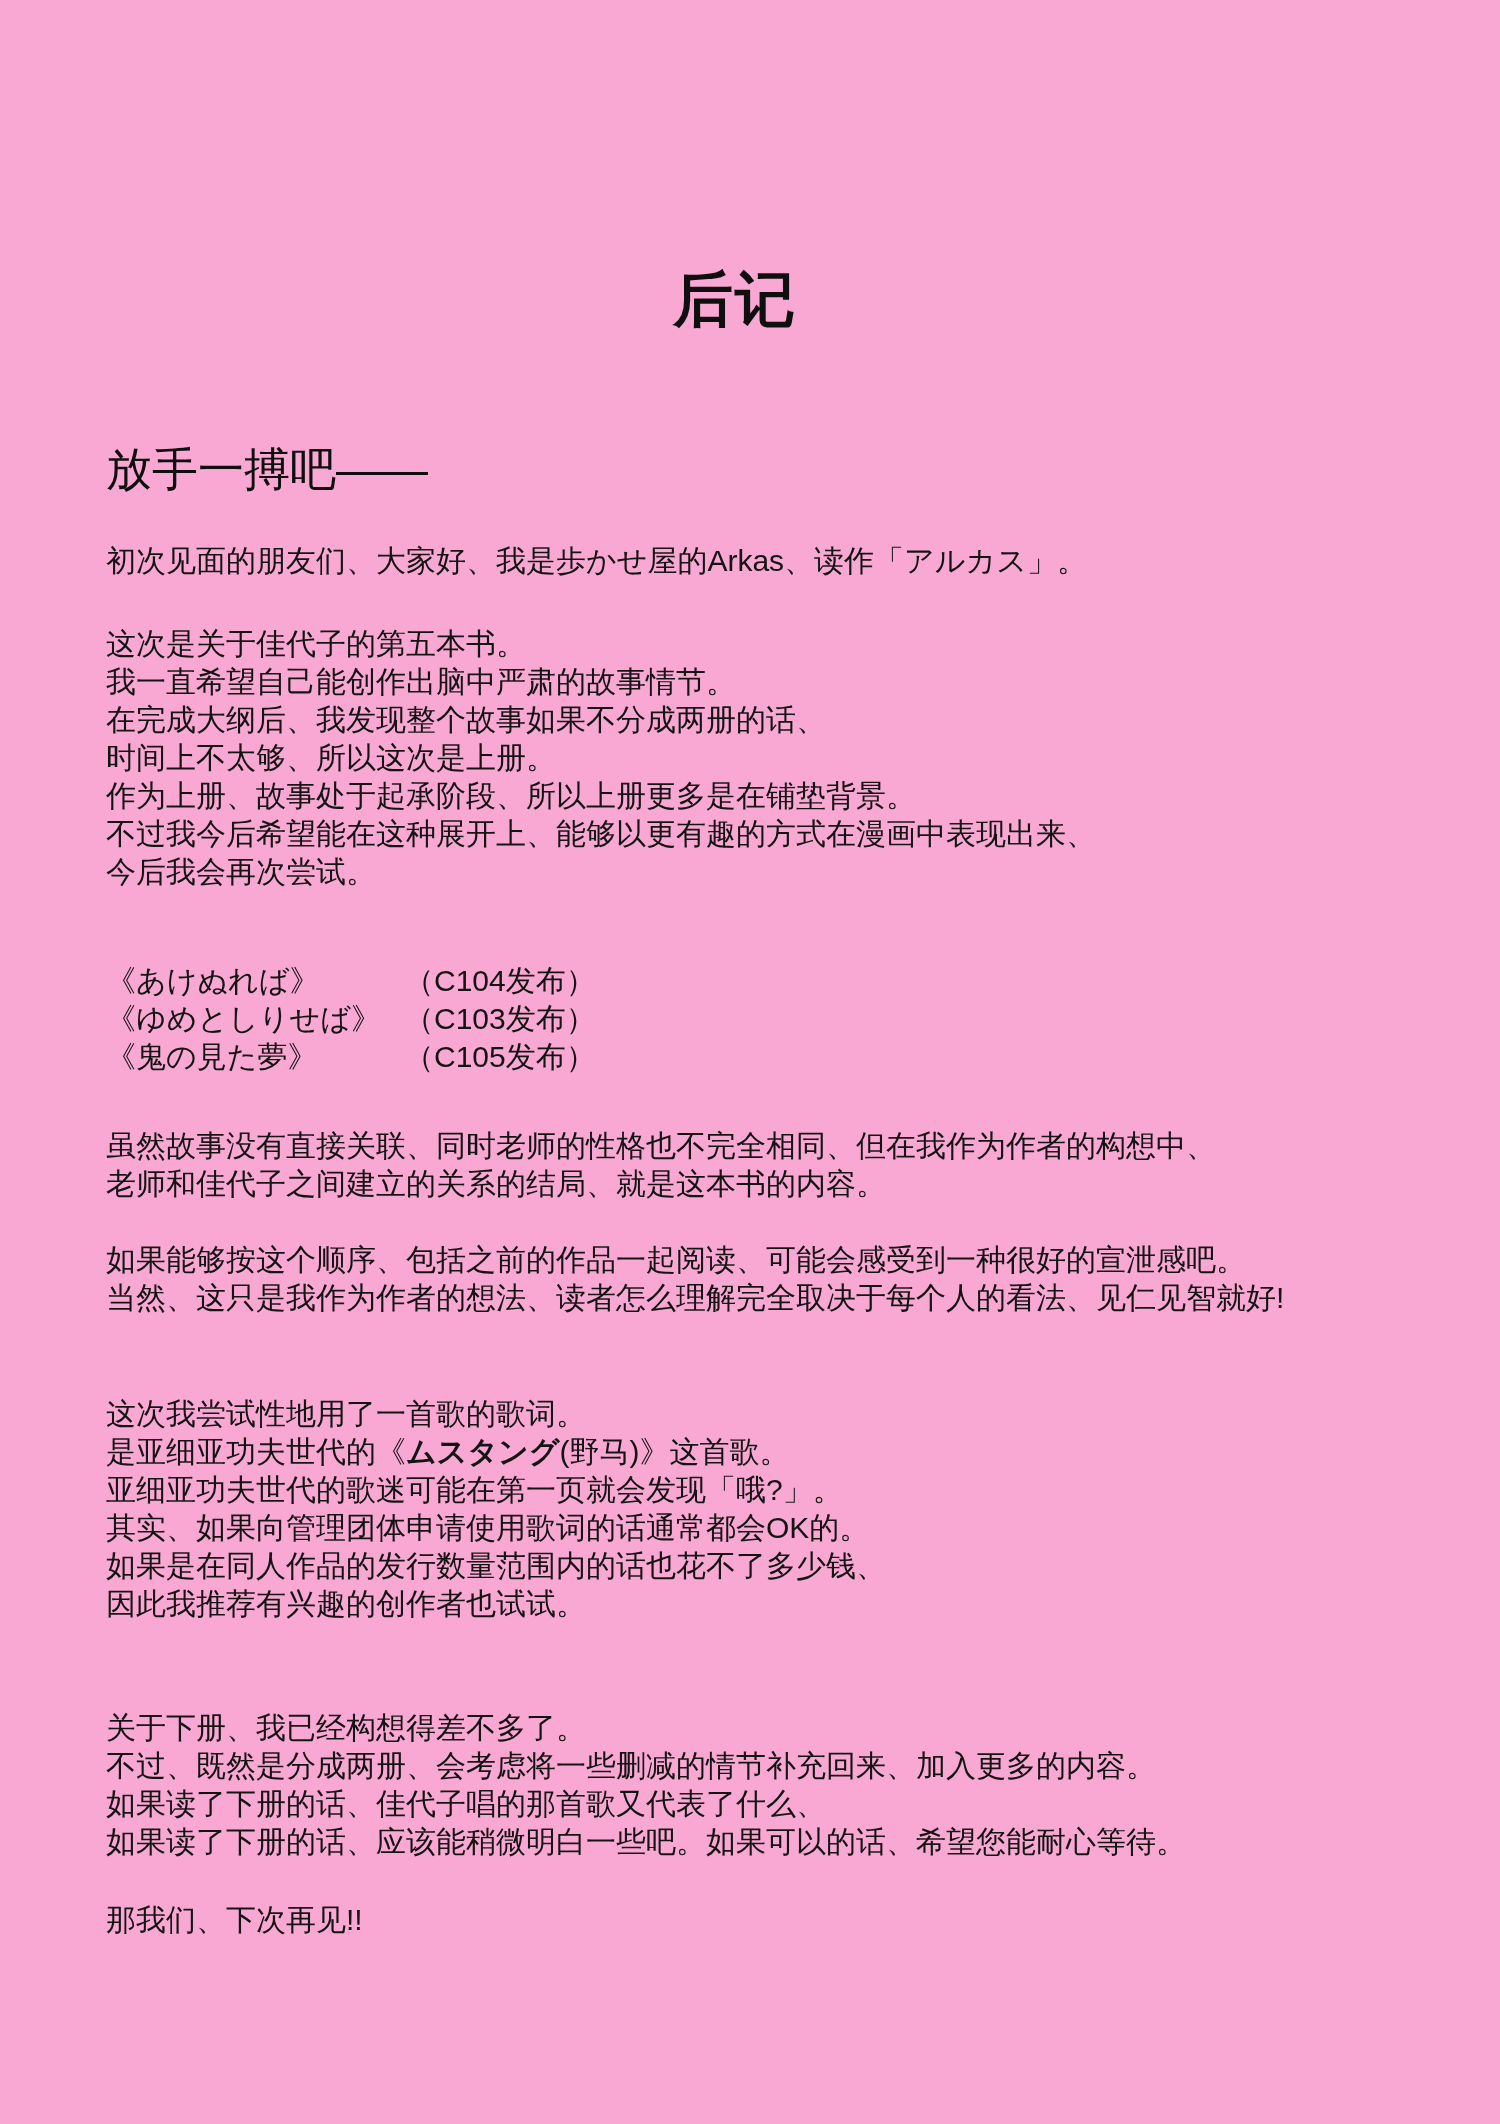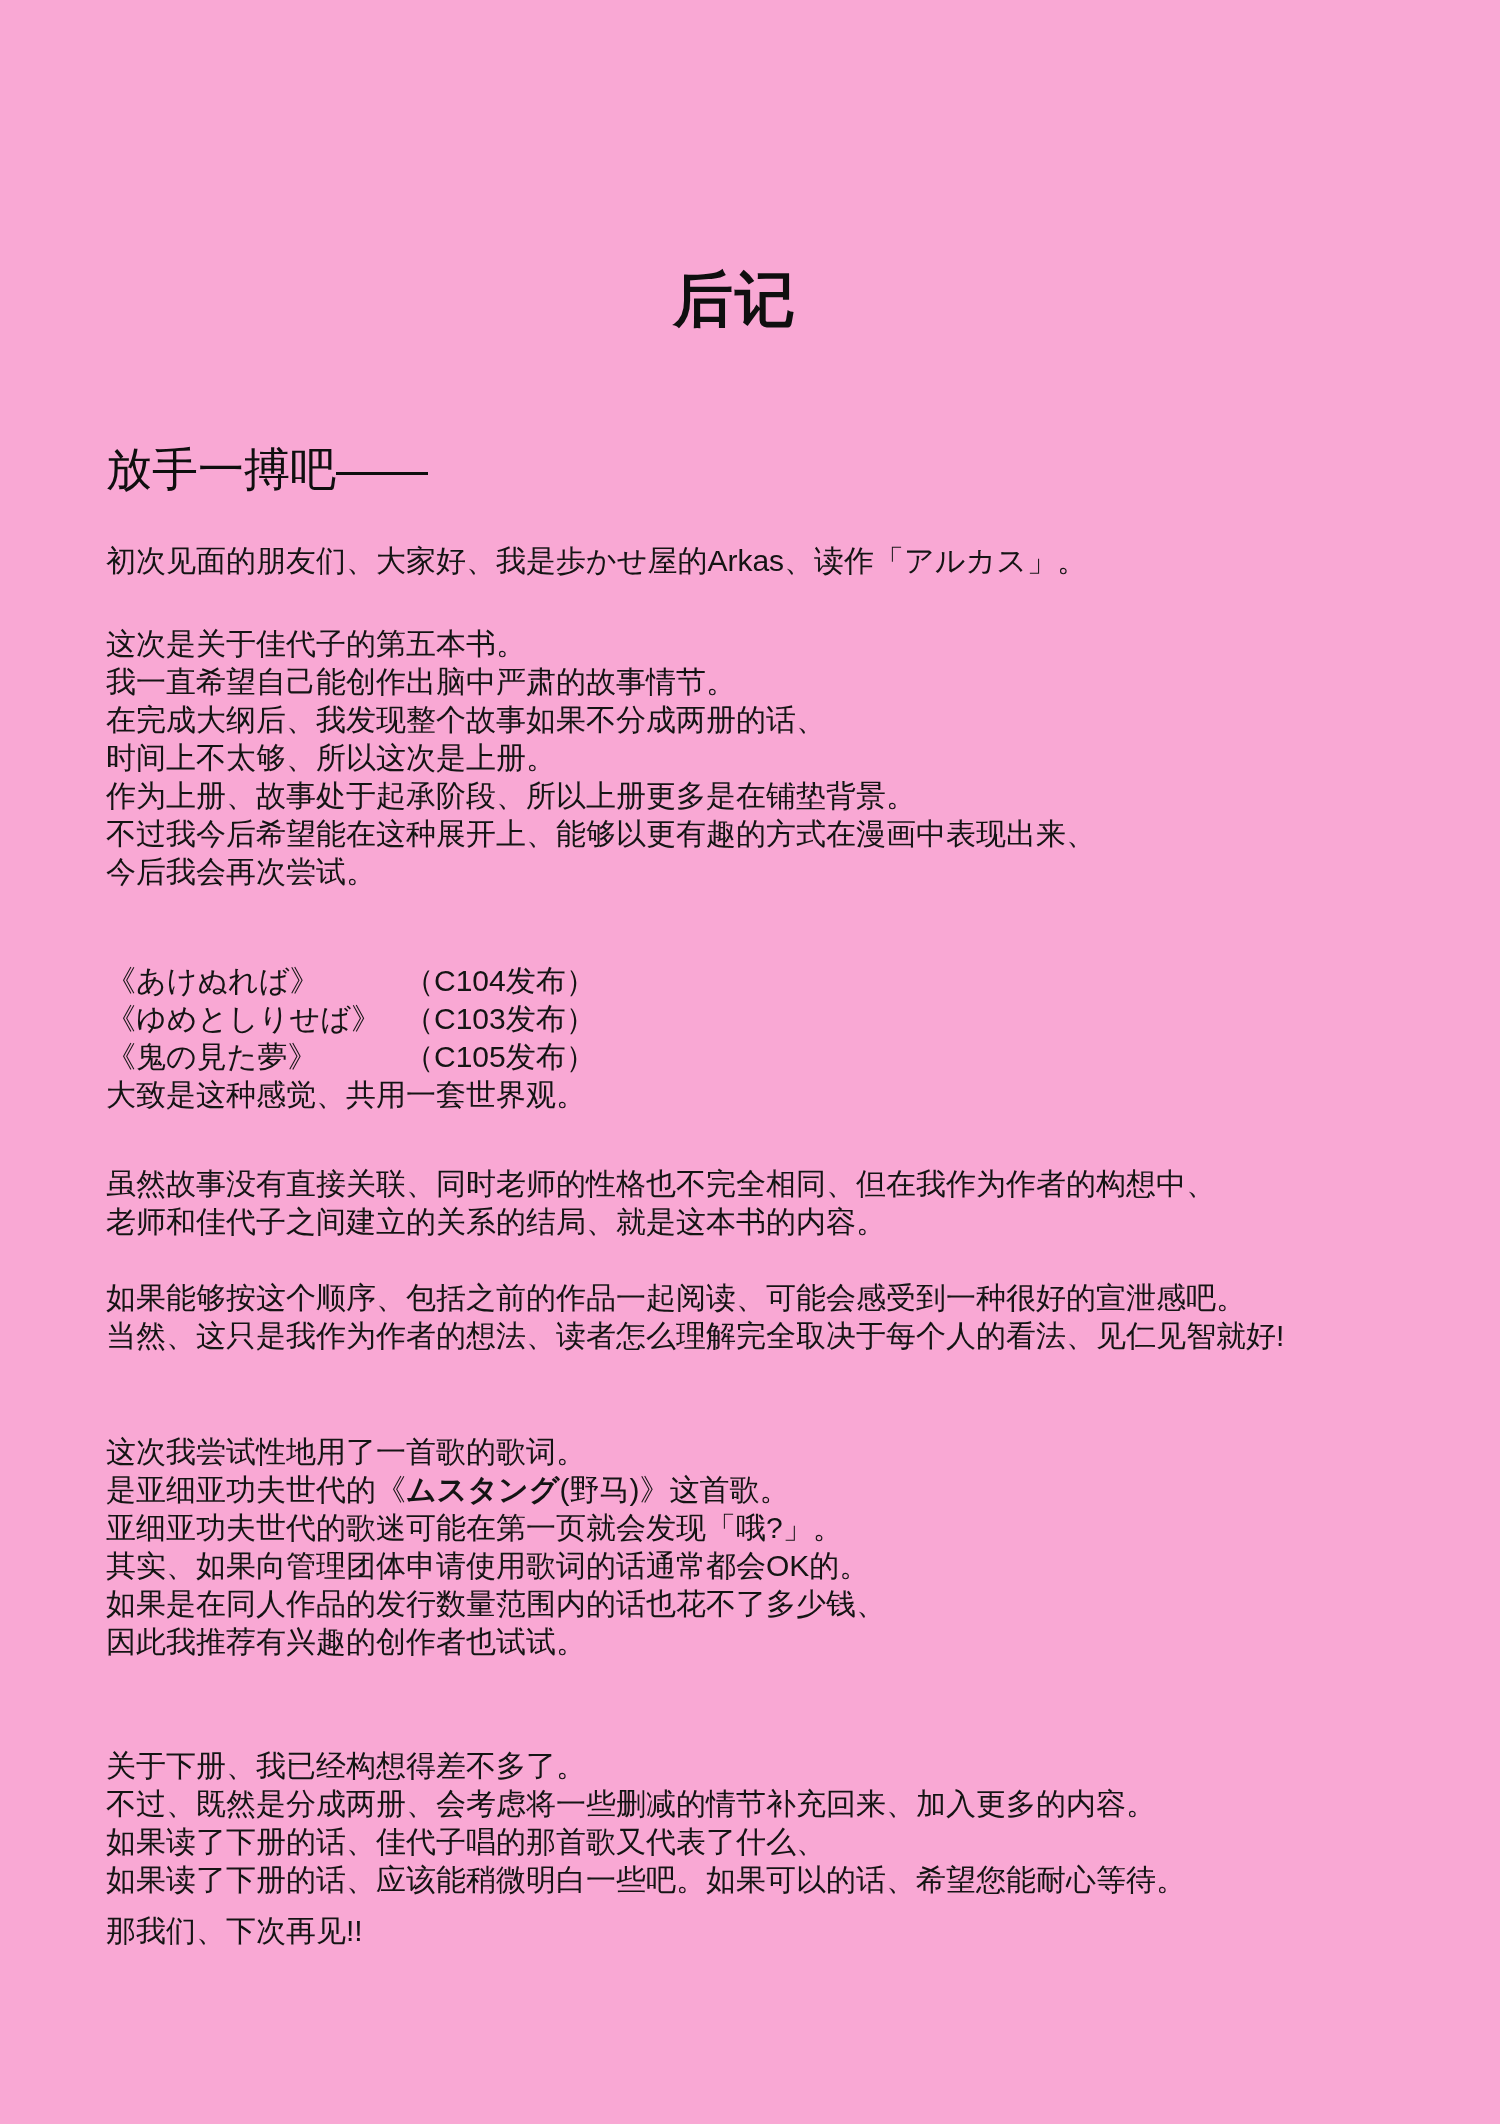--- a/index.html
+++ b/index.html
@@ -43,21 +43,21 @@
     color: #141414;
   }
   .para .line { min-height: 38px; }
   .p-intro     { margin-top: 48px; }
   .p-bookinfo  { margin-top: 45px; }
   .p-timeline  { margin-top: 71px; }
   .p-relation  { margin-top: 51px; }
   .p-order     { margin-top: 38px; }
   .p-lyrics    { margin-top: 78px; }
   .p-next      { margin-top: 86px; }
-  .p-closing   { margin-top: 13px; }
+  .p-closing   { margin-top: 40px; }
   .work-row {
     display: flex;
     min-height: 38px;
   }
   .work-title {
     width: 298px;
     flex: 0 0 298px;
   }
   .work-release { flex: 0 0 auto; }
   .bold-song { font-weight: bold; }
@@ -91,21 +91,20 @@
         <span class="work-release">（C104发布）</span>
       </div>
       <div class="work-row">
         <span class="work-title">《ゆめとしりせば》</span>
         <span class="work-release">（C103发布）</span>
       </div>
       <div class="work-row">
         <span class="work-title">《鬼の見た夢》</span>
         <span class="work-release">（C105发布）</span>
       </div>
-      <div class="line">大致是这种感觉、共用一套世界观。</div>
     </div>
 
     <div class="para p-relation">
       <div class="line">虽然故事没有直接关联、同时老师的性格也不完全相同、但在我作为作者的构想中、</div>
       <div class="line">老师和佳代子之间建立的关系的结局、就是这本书的内容。</div>
     </div>
 
     <div class="para p-order">
       <div class="line">如果能够按这个顺序、包括之前的作品一起阅读、可能会感受到一种很好的宣泄感吧。</div>
       <div class="line">当然、这只是我作为作者的想法、读者怎么理解完全取决于每个人的看法、见仁见智就好!</div>

